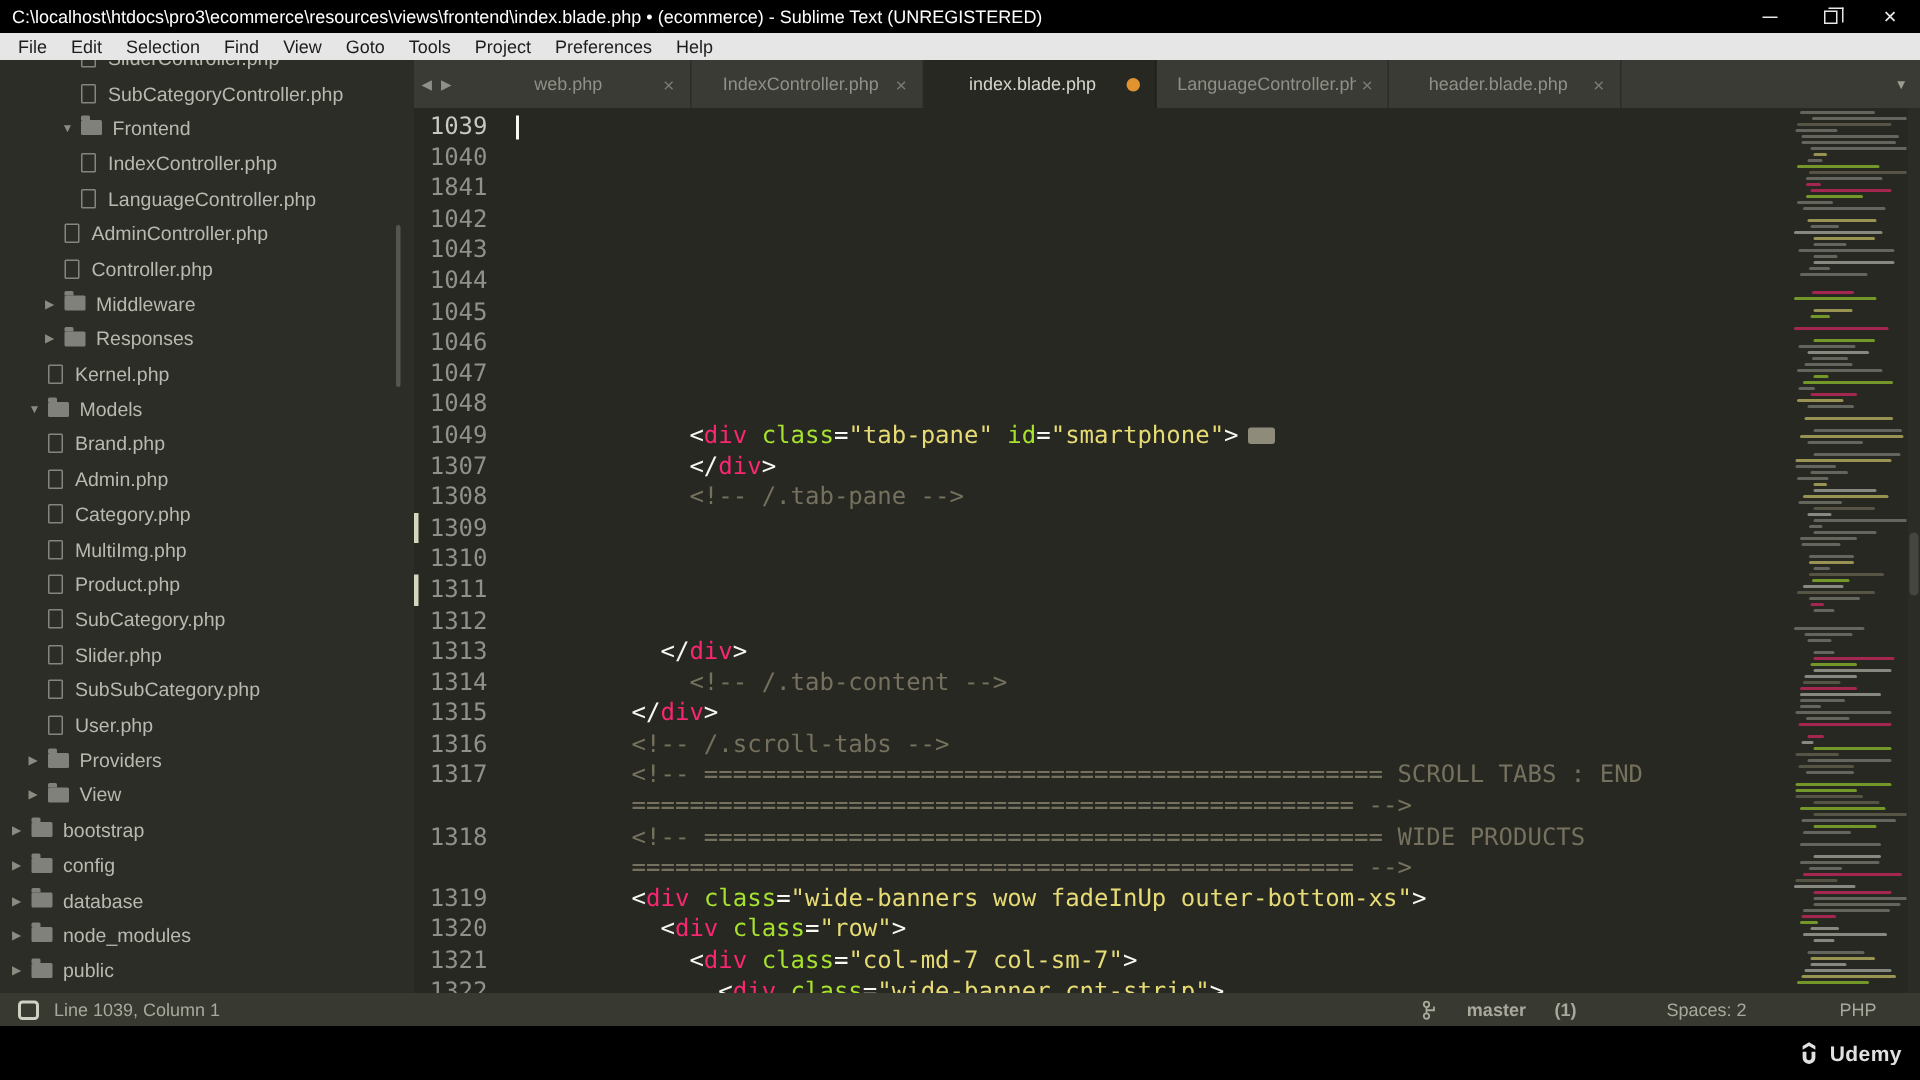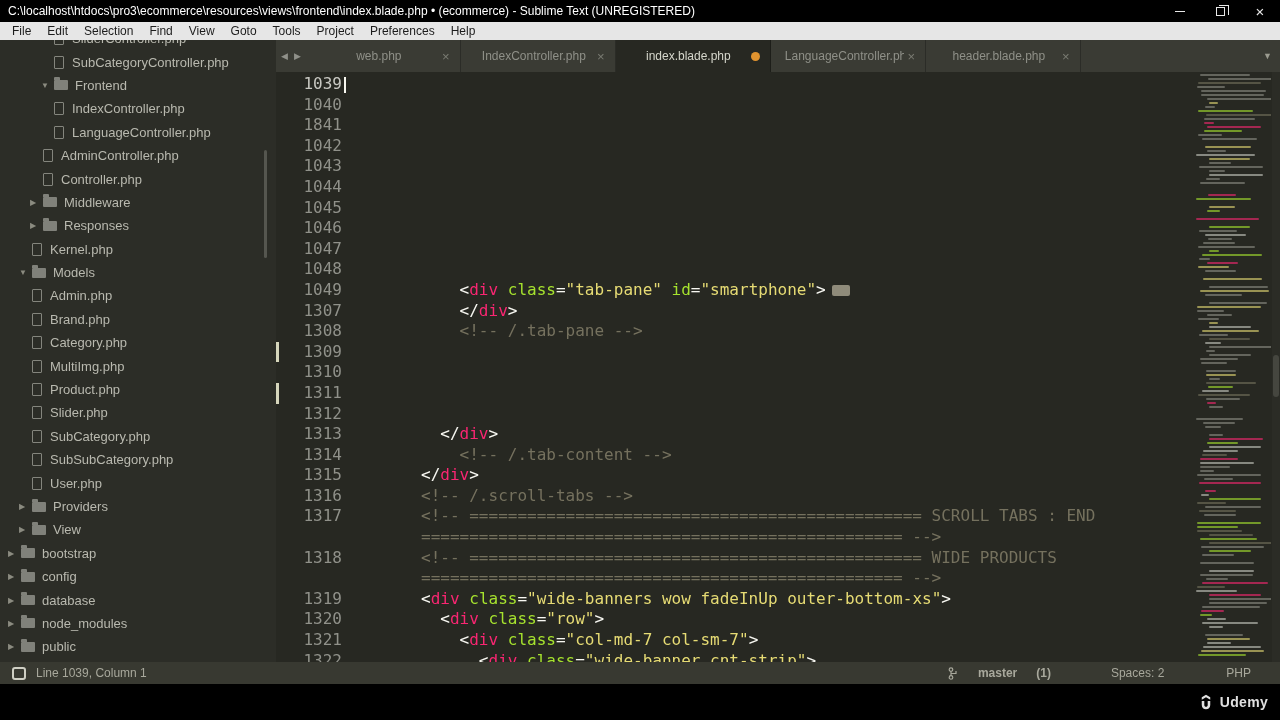--- a/index.html
+++ b/index.html
@@ -56,21 +56,21 @@
   .tab-dot { width:9px; height:9px; border-radius:50%; background:#e0932f; margin:0 4px; flex:0 0 9px; }
   .tab-overflow { position:absolute; right:8px; top:0; height:100%; display:flex; align-items:center;
                   font-size:9px; color:#9b9b90; }
 
   
   .editor { flex:1 1 auto; background:#272822; position:relative; overflow:hidden; }
   .code { position:absolute; left:0; top:2px; right:90px; font-family:"DejaVu Sans Mono", monospace;
           font-size:16px; }
   .crow { display:flex; height:20.6px; line-height:20.6px; position:relative; }
   .crow.marked::before { content:""; position:absolute; left:0; top:0; bottom:0; width:3px; background:#d6d6bc; }
-  .gut { width:68px; flex:0 0 68px; text-align:right; padding-right:2px; color:#90918a; }
+  .gut { width:68px; flex:0 0 68px; text-align:right; padding-right:19px; color:#90918a; }
   .gut.cur { color:#c8c8c2; }
   .ctext { white-space:pre; }
   .tk-pl { color:#f8f8f2; }
   .tk-tg { color:#f92672; }
   .tk-at { color:#a6e22e; }
   .tk-st { color:#e6db74; }
   .tk-cm { color:#75715e; }
   .caret { display:inline-block; width:2px; height:16px; background:#f8f8f0; vertical-align:middle; }
   .fold { display:inline-block; width:18px; height:11px; background:#8f8b7a; border-radius:2px;
           margin-left:6px; vertical-align:middle; }
@@ -175,45 +175,45 @@
             <span class="ico-file"></span>
             <span class="tree-label">Kernel.php</span>
           </div>
           <div class="tree-row" style="padding-left: 19px;">
             <span class="tree-arrow">▼</span>
             <span class="ico-folder"></span>
             <span class="tree-label">Models</span>
           </div>
           <div class="tree-row" style="padding-left: 30px;">
             <span class="ico-file"></span>
+            <span class="tree-label">Brand.php</span>
+          </div>
+          <div class="tree-row" style="padding-left: 30px;">
+            <span class="ico-file"></span>
             <span class="tree-label">Admin.php</span>
           </div>
           <div class="tree-row" style="padding-left: 30px;">
             <span class="ico-file"></span>
-            <span class="tree-label">Brand.php</span>
-          </div>
-          <div class="tree-row" style="padding-left: 30px;">
-            <span class="ico-file"></span>
             <span class="tree-label">Category.php</span>
           </div>
           <div class="tree-row" style="padding-left: 30px;">
             <span class="ico-file"></span>
             <span class="tree-label">MultiImg.php</span>
           </div>
           <div class="tree-row" style="padding-left: 30px;">
             <span class="ico-file"></span>
             <span class="tree-label">Product.php</span>
           </div>
           <div class="tree-row" style="padding-left: 30px;">
             <span class="ico-file"></span>
+            <span class="tree-label">SubCategory.php</span>
+          </div>
+          <div class="tree-row" style="padding-left: 30px;">
+            <span class="ico-file"></span>
             <span class="tree-label">Slider.php</span>
-          </div>
-          <div class="tree-row" style="padding-left: 30px;">
-            <span class="ico-file"></span>
-            <span class="tree-label">SubCategory.php</span>
           </div>
           <div class="tree-row" style="padding-left: 30px;">
             <span class="ico-file"></span>
             <span class="tree-label">SubSubCategory.php</span>
           </div>
           <div class="tree-row" style="padding-left: 30px;">
             <span class="ico-file"></span>
             <span class="tree-label">User.php</span>
           </div>
           <div class="tree-row" style="padding-left: 19px;">

